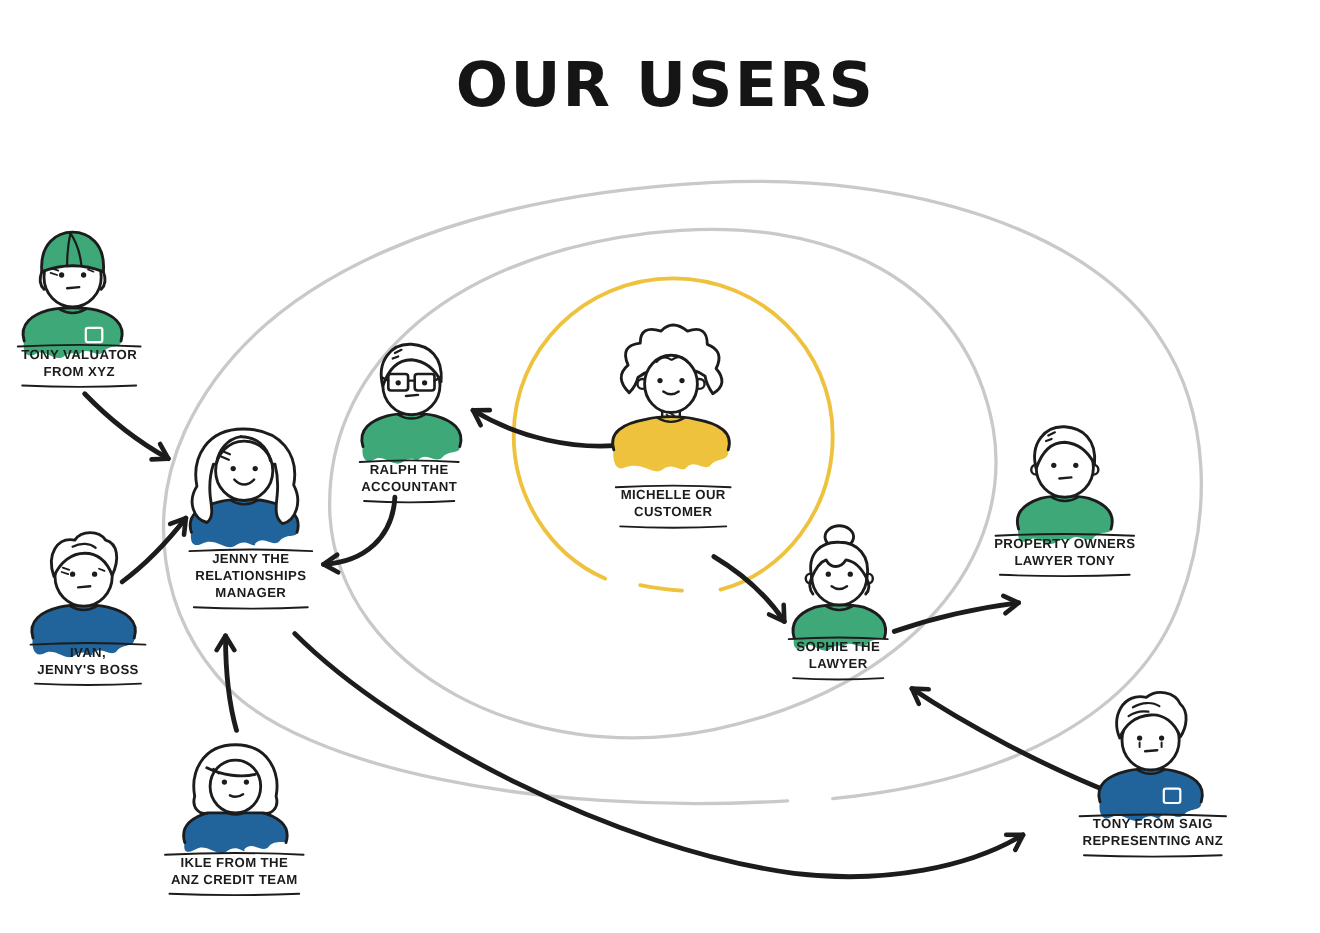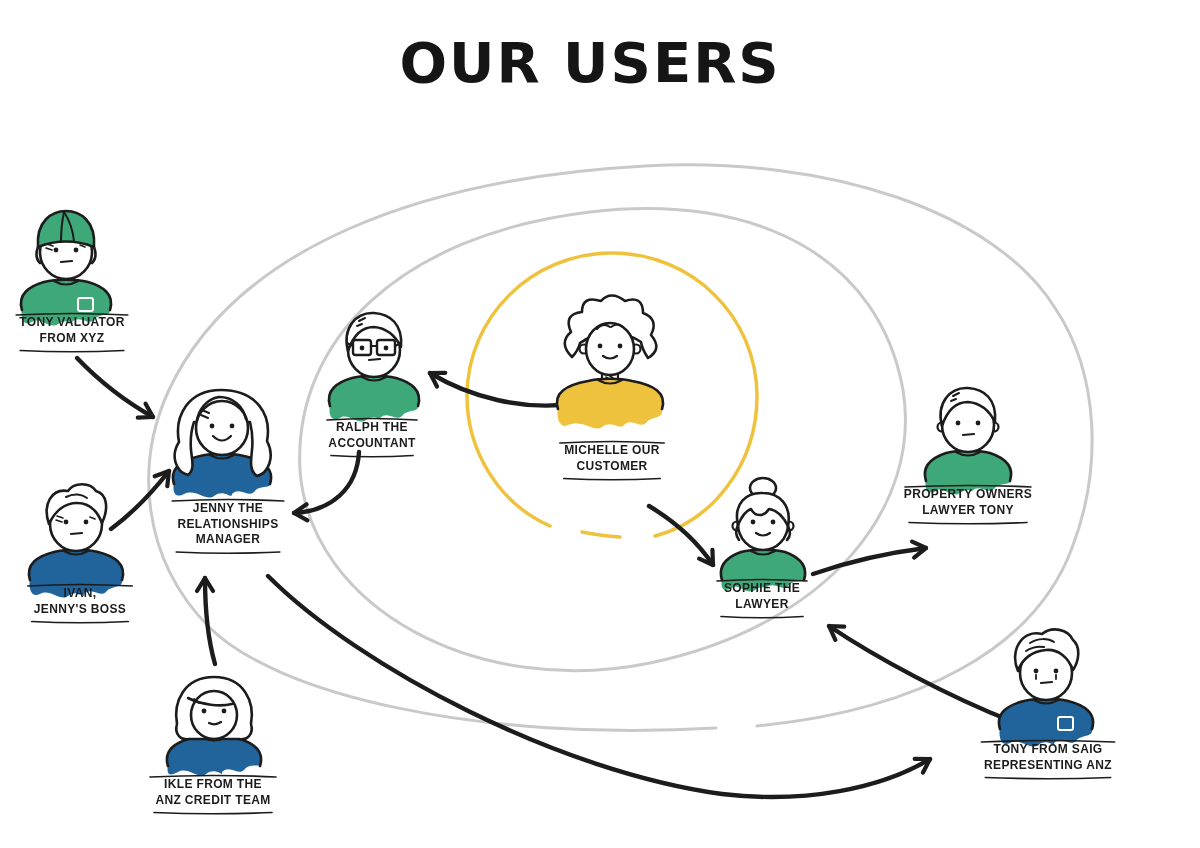--- a/index.html
+++ b/index.html
@@ -1,18 +1,18 @@
 <!DOCTYPE html>
 <html><head>
 <meta charset="utf-8">
 <style>
   html,body{margin:0;padding:0;background:#ffffff;}
   .canvas{position:relative;width:1200px;height:848px;background:#ffffff;overflow:hidden;
           font-family:"Liberation Sans",sans-serif;}
-  .title{position:absolute;top:30px;left:0;width:1180px;text-align:center;margin:0;
+  .title{position:absolute;top:30px;left:0;width:1180px;text-align:center;margin:15px;
          font-family:"DejaVu Sans",sans-serif;font-weight:900;font-size:56px;
          letter-spacing:2px;color:#151515;}
   svg.scene{position:absolute;top:0;left:0;}
   .plabel{font-family:"Liberation Sans",sans-serif;font-weight:bold;font-size:12px;
           letter-spacing:.35px;fill:#1c1c1c;}
 </style>
 </head>
 <body>
 
 <div class="canvas">

